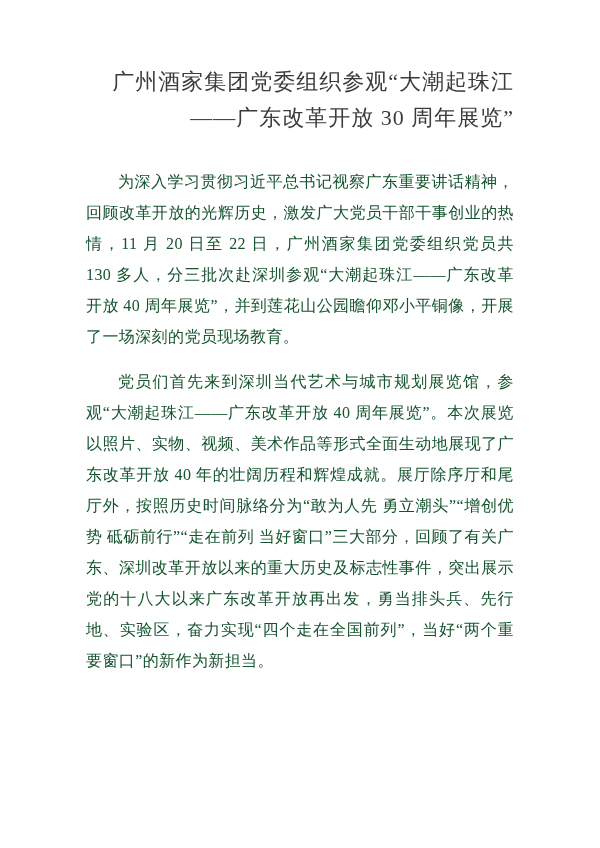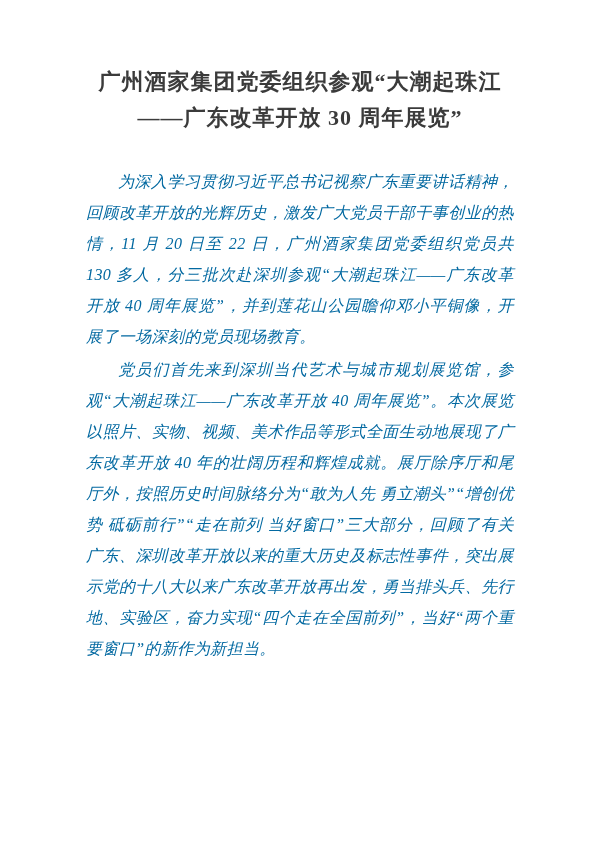--- a/index.html
+++ b/index.html
@@ -15,42 +15,41 @@
     background: #ffffff;
     padding: 64px 86px 0 86px;
     overflow: hidden;
     font-family: "Liberation Serif", "DejaVu Serif", serif;
     color: #3d3d3d;
   }
   .doc-title {
     margin: 0 0 30px 0;
     font-size: 22px;
     line-height: 36px;
-    font-weight: 700;
-    text-align: center;
+    font-weight: 400;
+    text-align: right;
     letter-spacing: 1px;
     color: #3b3b3b;
   }
   .doc-title .title-line {
     display: block;
     white-space: nowrap;
   }
   .para {
     margin: 0;
     font-size: 16px;
     line-height: 31px;
     letter-spacing: 0.4px;
     text-align: justify;
     text-justify: inter-ideograph;
     text-indent: 2em;
-    color: #0369a1;
-    font-style: italic;
+    color: #14532d;
   }
   .para + .para {
-    margin-top: 2px;
+    margin-top: 14px;
   }
 </style>
 </head>
 <body>
 
 <div class="page">
   <h1 class="doc-title">
     <span class="title-line">广州酒家集团党委组织参观“大潮起珠江</span>
     <span class="title-line">——广东改革开放 30 周年展览”</span>
   </h1>

